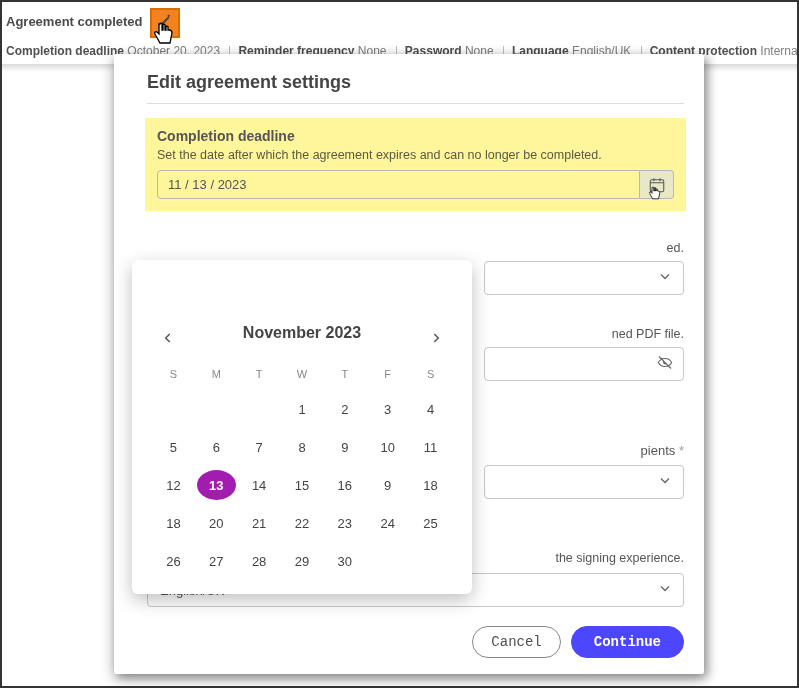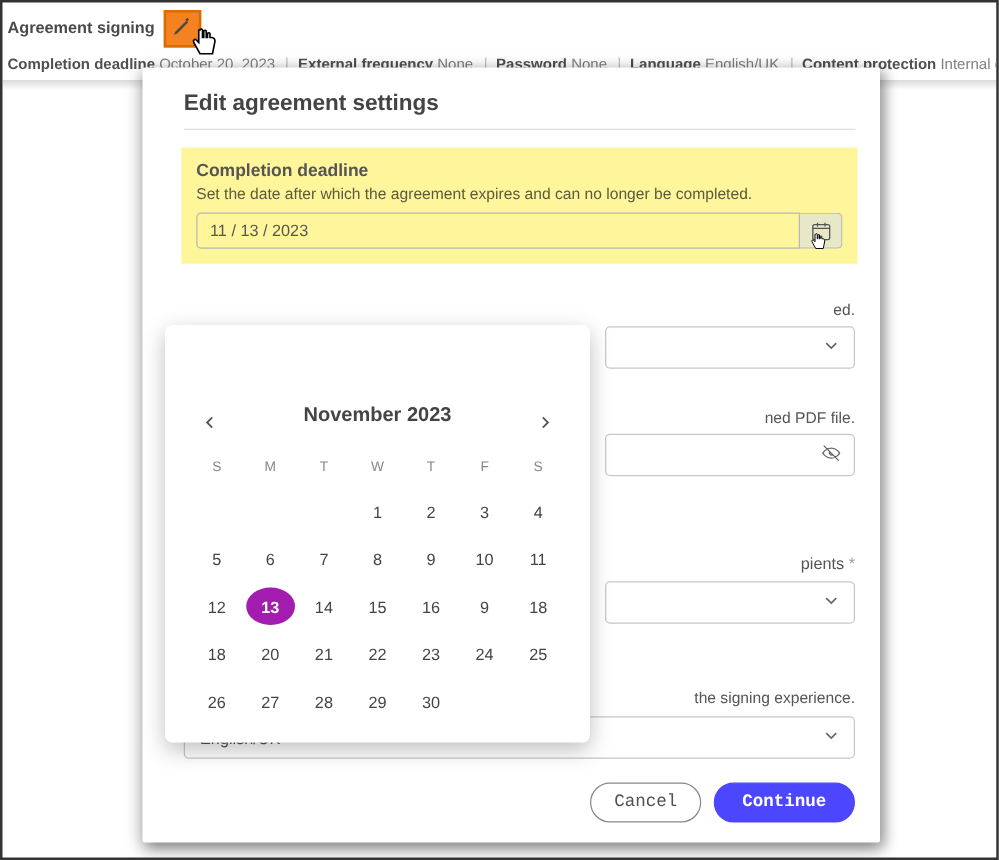--- a/index.html
+++ b/index.html
@@ -274,35 +274,35 @@
     font-weight: 600;
     padding: 7px 22px;
   }
 
   .required-star { color: #a0a0a0; }
 </style>
 </head>
 <body>
 
 <div class="header-strip">
-  <span class="header-title">Agreement signing</span>
+  <span class="header-title">Agreement completed</span>
   <span class="edit-icon-box">
     <svg viewBox="0 0 24 24">
         <path d="M3 21l3-1 12-12-2-2L4 18l-1 3zM15 5l2-2 2 2-2 2-2-2z"></path>
       </svg>
   </span>
   <span class="cursor-hand" style="left:148px; top:18px;">
     <svg width="28" height="30" viewBox="0 0 28 30">
       <path d="M9 4v10l-2-2c-1-1-3 0-2 2l5 9h10l2-10c0-2-1-3-3-3h-1V7c0-1-2-1-2 0v3h-1V5c0-1-2-1-2 0v5h-1V4c0-1-2-1-2 0z" fill="#fff" stroke="#000" stroke-width="1.3"></path>
     </svg>
   </span>
 </div>
 <div class="summary-row">
   <span class="seg"><span class="lbl">Completion deadline</span> <span class="val">October 20, 2023</span></span>
-  <span class="seg"><span class="lbl">External frequency</span> <span class="val">None</span></span>
+  <span class="seg"><span class="lbl">Reminder frequency</span> <span class="val">None</span></span>
   <span class="seg"><span class="lbl">Password</span> <span class="val">None</span></span>
   <span class="seg"><span class="lbl">Language</span> <span class="val">English/UK</span></span>
   <span class="seg"><span class="lbl">Content protection</span> <span class="val">Internal disabled &amp; External enabled</span></span>
 </div>
 <div class="strip-shadow"></div>
 
 <div class="modal">
   <h2>Edit agreement settings</h2>
   <div class="hairline"></div>
 

